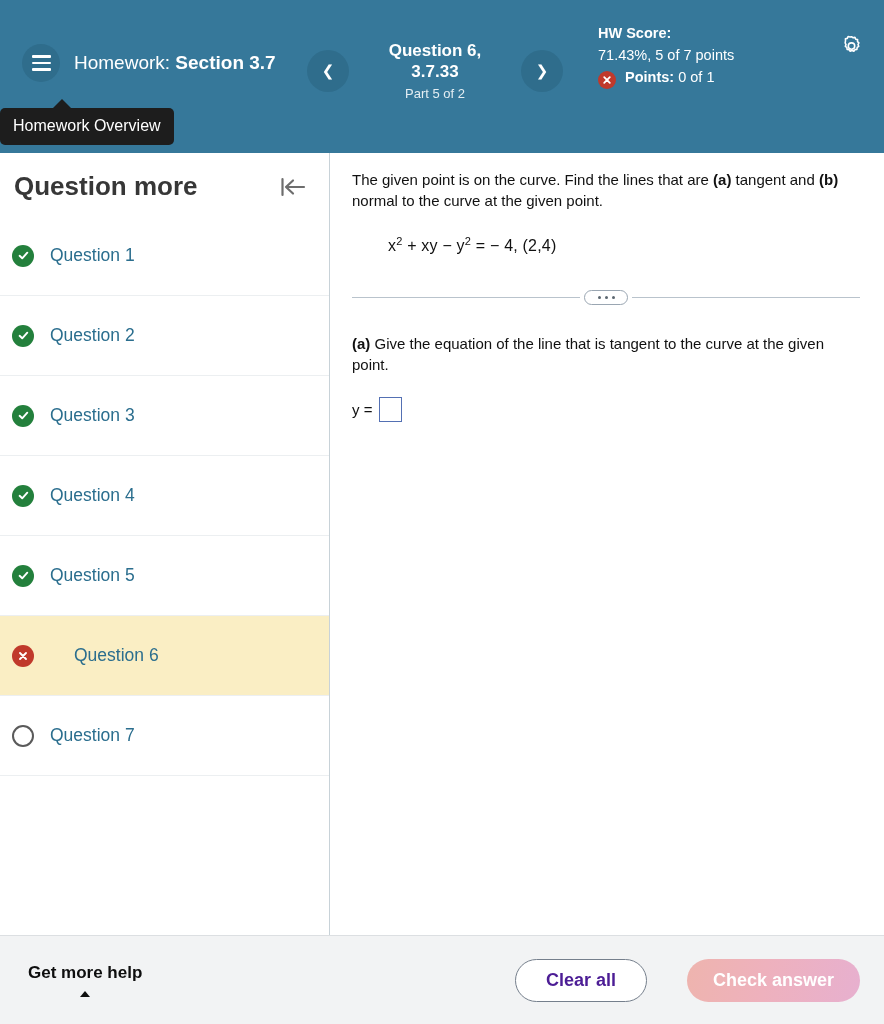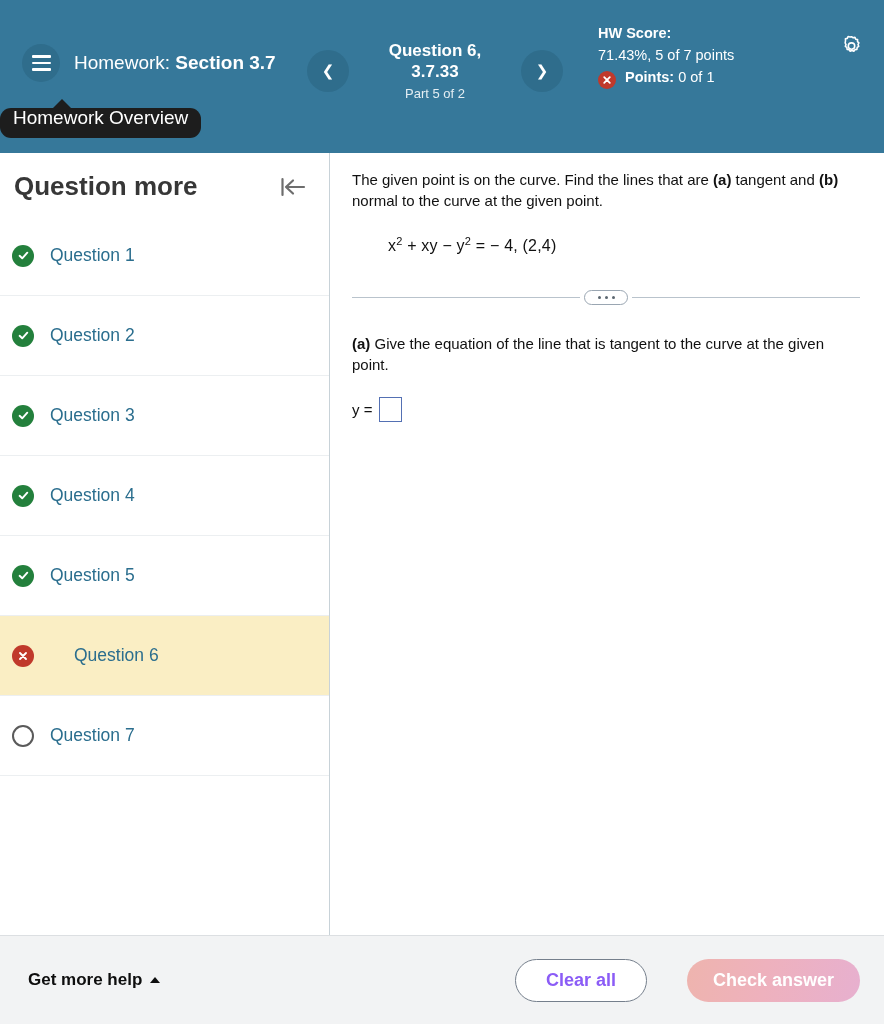--- a/index.html
+++ b/index.html
@@ -73,24 +73,24 @@
     max-width: 215px;
   }
   .hw-title b { font-weight: 700; }
 
   .tooltip {
     position: absolute;
     left: 0px;
     top: 108px;
     background: #1d1d1d;
     color: #ffffff;
-    font-size: 19px;
+    font-size: 16px;
     line-height: 1;
-    padding: 0 13px 11px 13px;
-    border-radius: 11px;
+    padding: 10px 13px 11px 13px;
+    border-radius: 5px;
     white-space: nowrap;
     z-index: 40;
   }
   .tooltip::before {
     content: "";
     position: absolute;
     top: -9px;
     left: 52px;
     border-left: 10px solid transparent;
     border-right: 10px solid transparent;
@@ -336,39 +336,40 @@
   }
   .help-btn {
     background: none; border: none; cursor: pointer; padding: 0;
     font-family: "Liberation Sans", sans-serif;
     font-size: 17px;
     font-weight: 700;
     color: #0e0e0e;
     display: flex;
     align-items: center;
     gap: 8px;
+    flex-direction: column;
   }
   .caret-up {
     width: 0; height: 0;
     border-left: 5px solid transparent;
     border-right: 5px solid transparent;
     border-bottom: 6px solid #0e0e0e;
     display: block;
   }
   .footer-actions {
     margin-left: auto;
     display: flex;
     align-items: center;
     gap: 40px;
   }
   .clear-btn {
     background: #ffffff;
     border: 1.6px solid #757f8c;
     border-radius: 24px;
-    color: #8b5cf6;
+    color: #4c1d95;
     font-size: 18px;
     font-weight: 700;
     padding: 10px 30px;
     cursor: pointer;
     font-family: "Liberation Sans", sans-serif;
   }
   .check-btn {
     background: linear-gradient(100deg, #eeb4ae 0%, #eeb1bd 45%, #e7b0cf 100%);
     border: none;
     border-radius: 24px;

